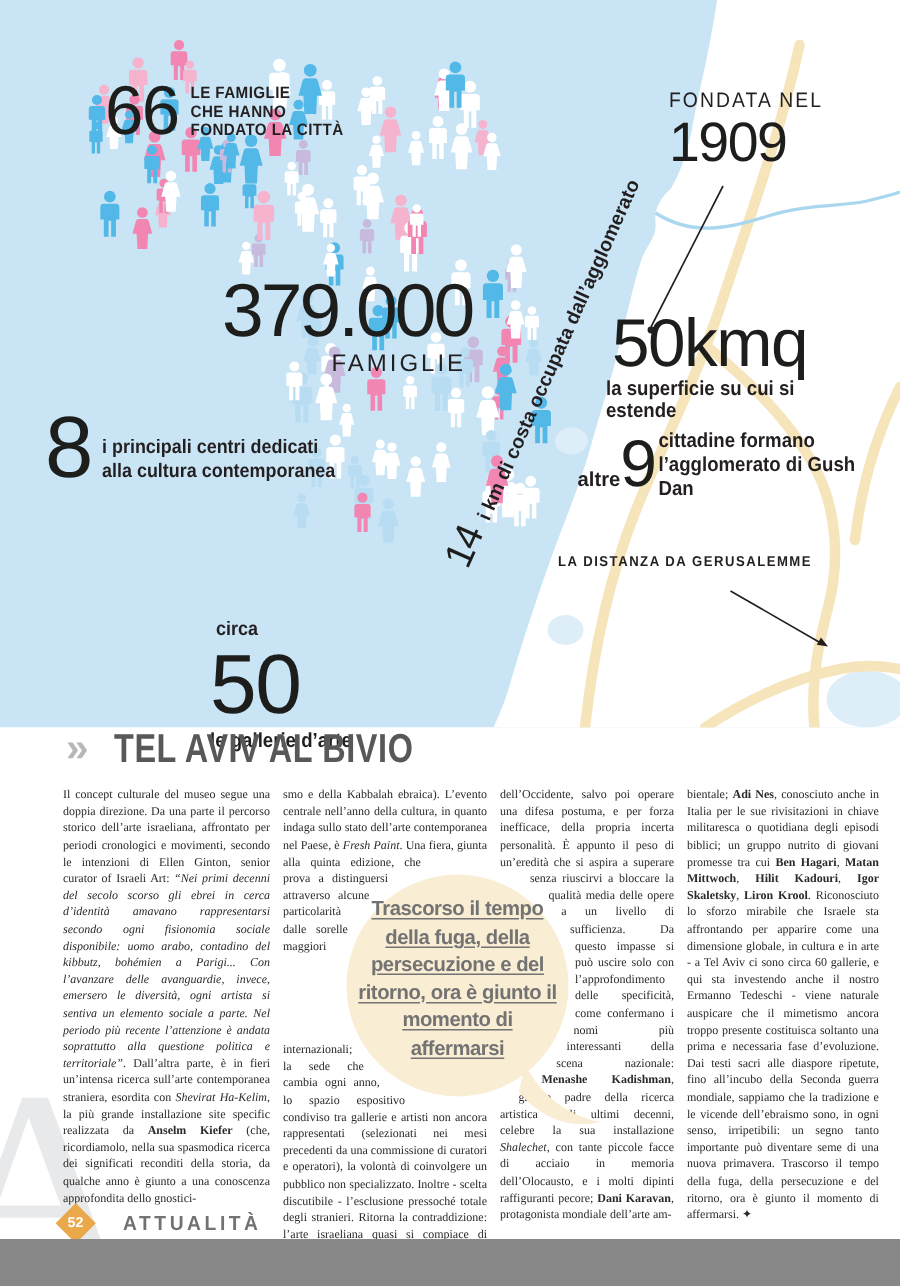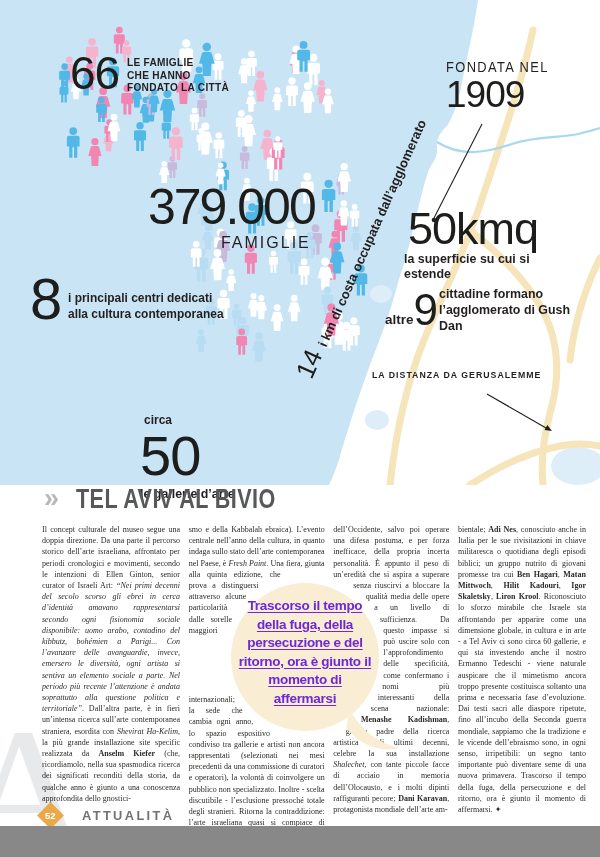--- a/index.html
+++ b/index.html
@@ -50,21 +50,21 @@
            font-family:"Liberation Serif",serif;font-size:8px;line-height:11.2px;color:#2b2a28;text-align:justify;justify-content:space-between;}
   #article .col{flex:none;}
   #article .c0{width:138px;} #article .c1{width:136px;} #article .c2{width:116px;} #article .c3{width:128px;}
   .spacer-r{float:right;width:95px;height:212px;shape-outside:circle(77px at 76px 132px);shape-margin:3px;}
   .spacer-l{float:left;width:50px;height:212px;shape-outside:circle(77px at -27px 132px);shape-margin:3px;}
   
   #bubble{position:absolute;left:231px;top:583px;width:148px;height:148px;border-radius:50%;
           background:#f9edd4;z-index:3;}
   #bubble-tail{position:absolute;left:342px;top:706px;z-index:3;}
   #pull-quote{position:absolute;left:237px;top:597px;width:136px;z-index:4;text-align:center;
-              font-size:13.5px;line-height:18.5px;font-weight:700;color:#6d28d9;letter-spacing:-.3px;
+              font-size:13.5px;line-height:18.5px;font-weight:700;color:#737373;letter-spacing:-.3px;
               text-decoration:underline;text-underline-offset:2px;}
   
   #watermark{position:absolute;left:-42px;top:700px;z-index:1;font-family:"Liberation Serif",serif;
              font-size:185px;line-height:1;color:#e8e9ea;font-weight:400;}
   #footer{position:absolute;left:36px;top:806px;z-index:4;display:flex;align-items:center;}
   #badge{width:19px;height:19px;background:#e9a94a;transform:rotate(45deg);display:flex;
          align-items:center;justify-content:center;margin-left:5px;}
   #badge span{transform:rotate(-45deg);color:#fff;font-size:9.5px;font-weight:700;}
   #section-label{margin-left:22px;font-size:13.5px;font-weight:700;color:#717274;letter-spacing:2.5px;
                  transform:scaleX(.95);transform-origin:0 0;}

